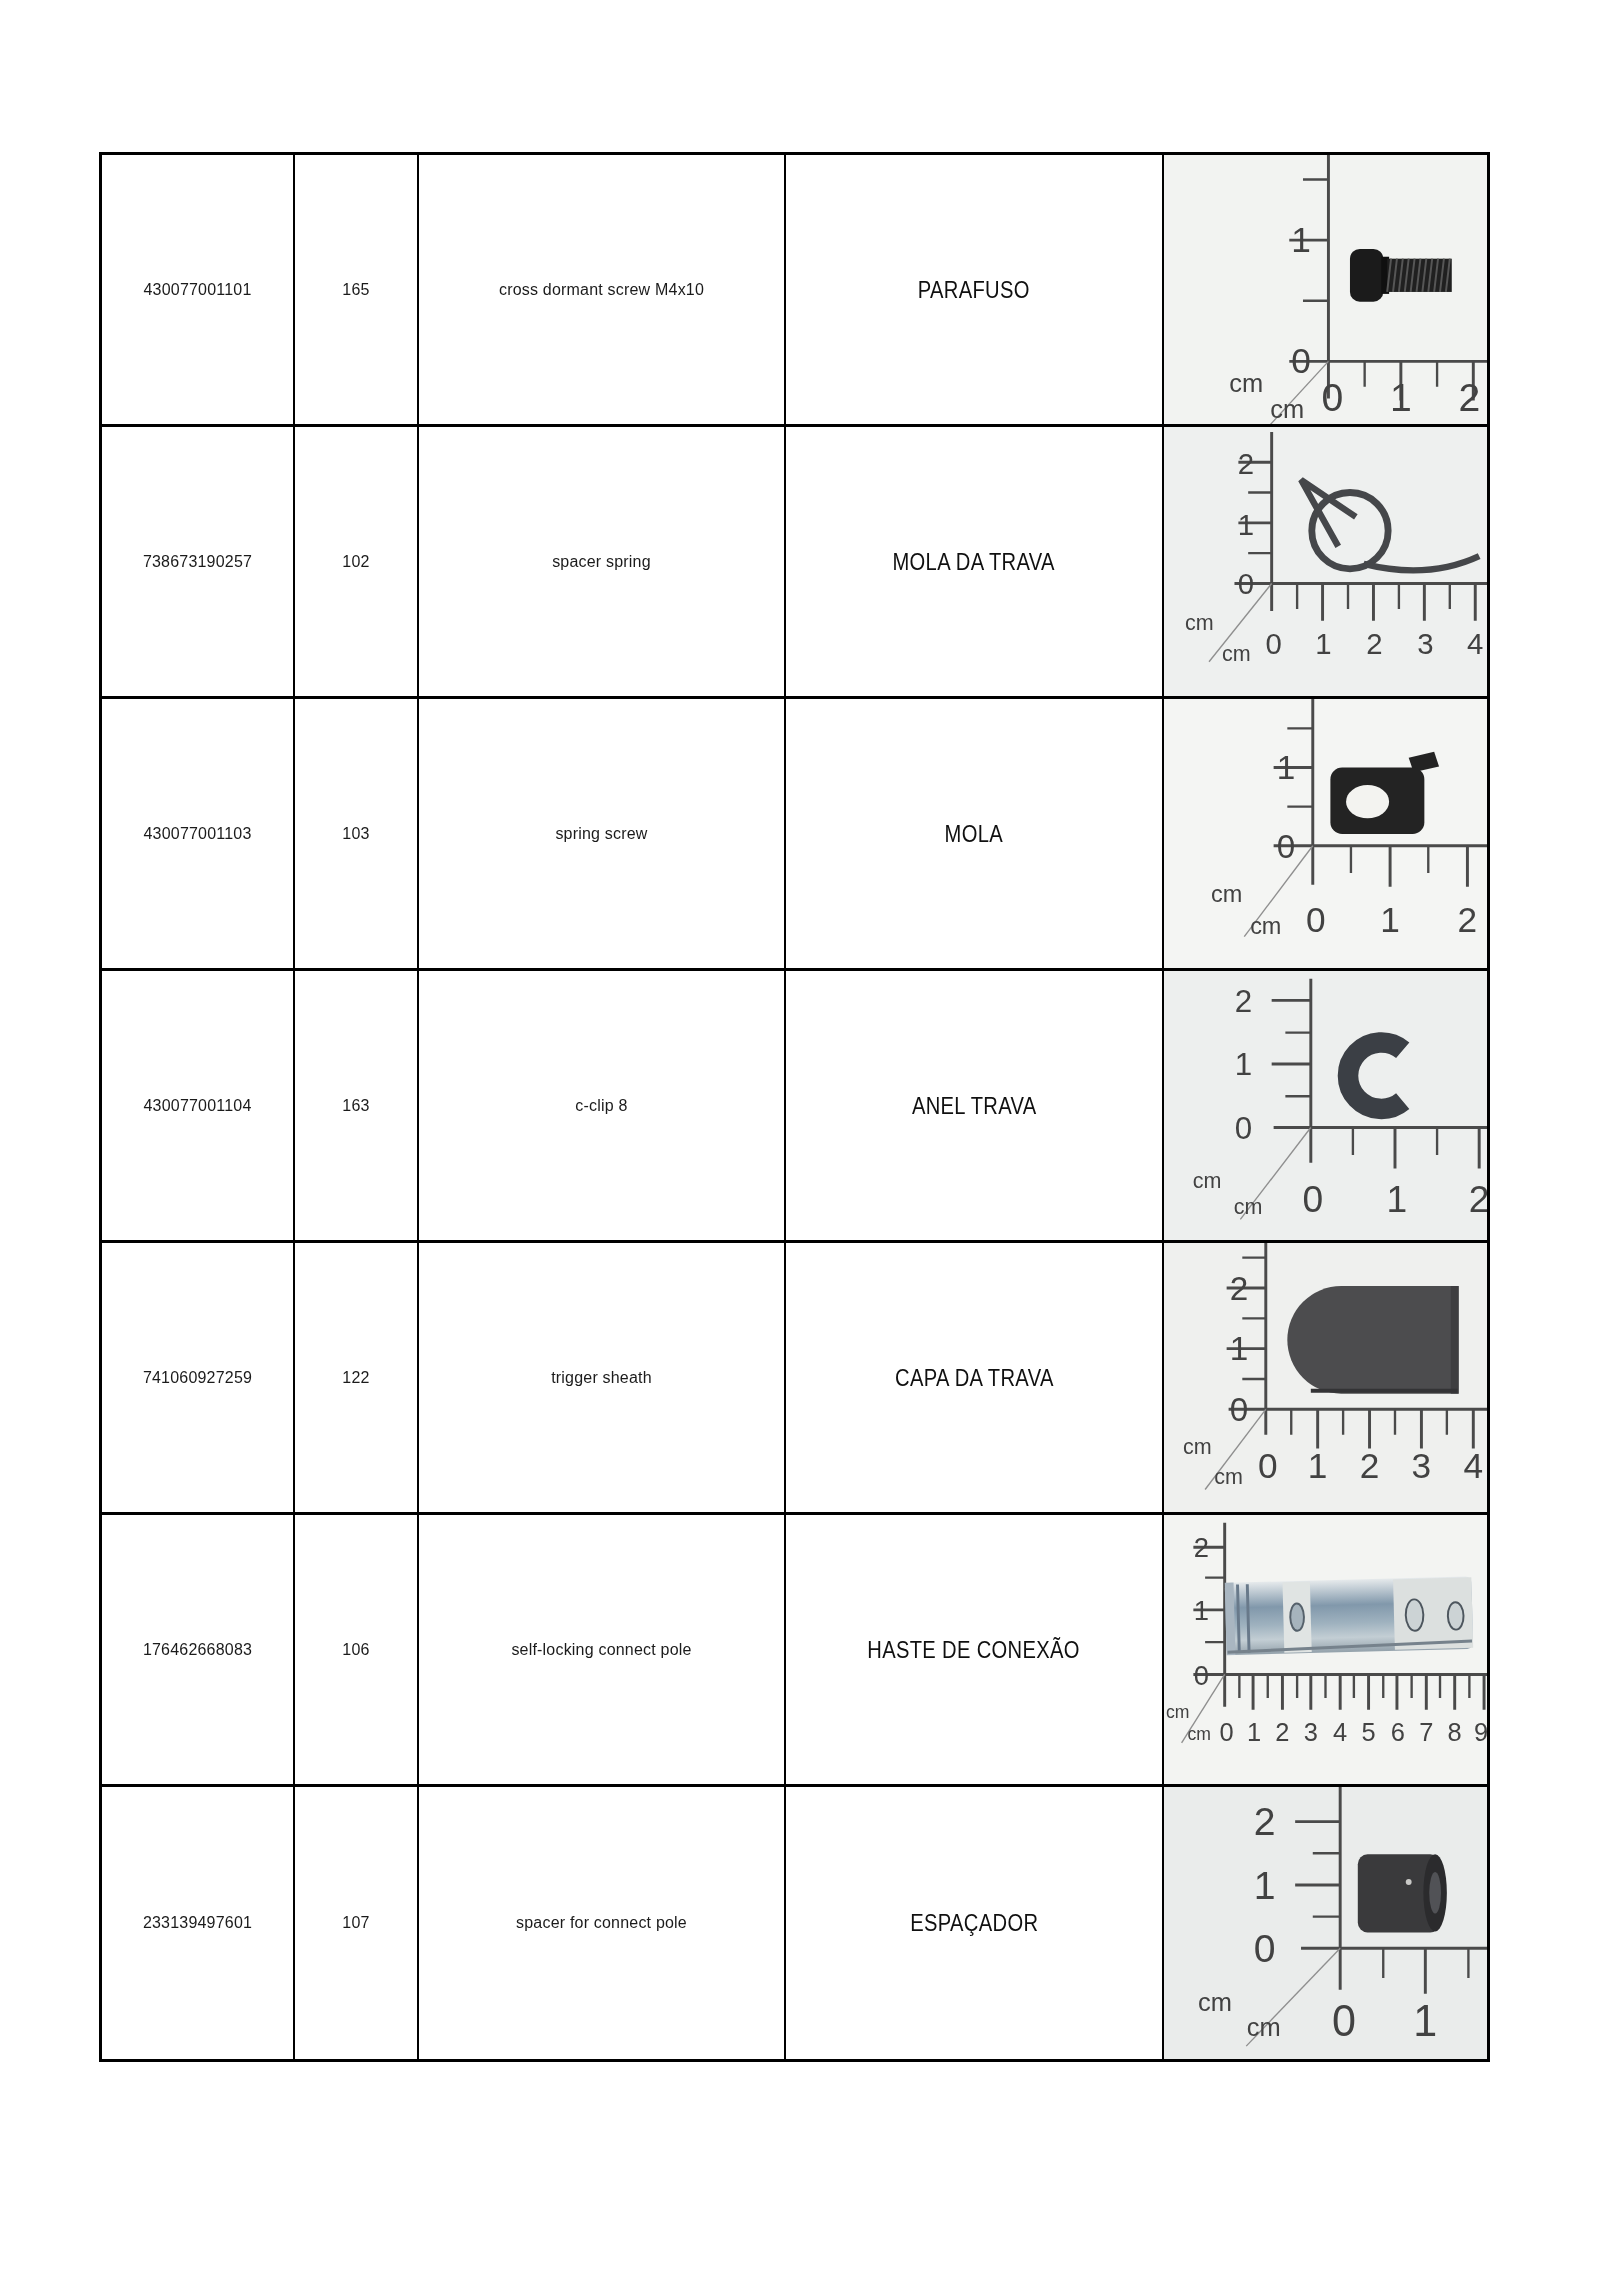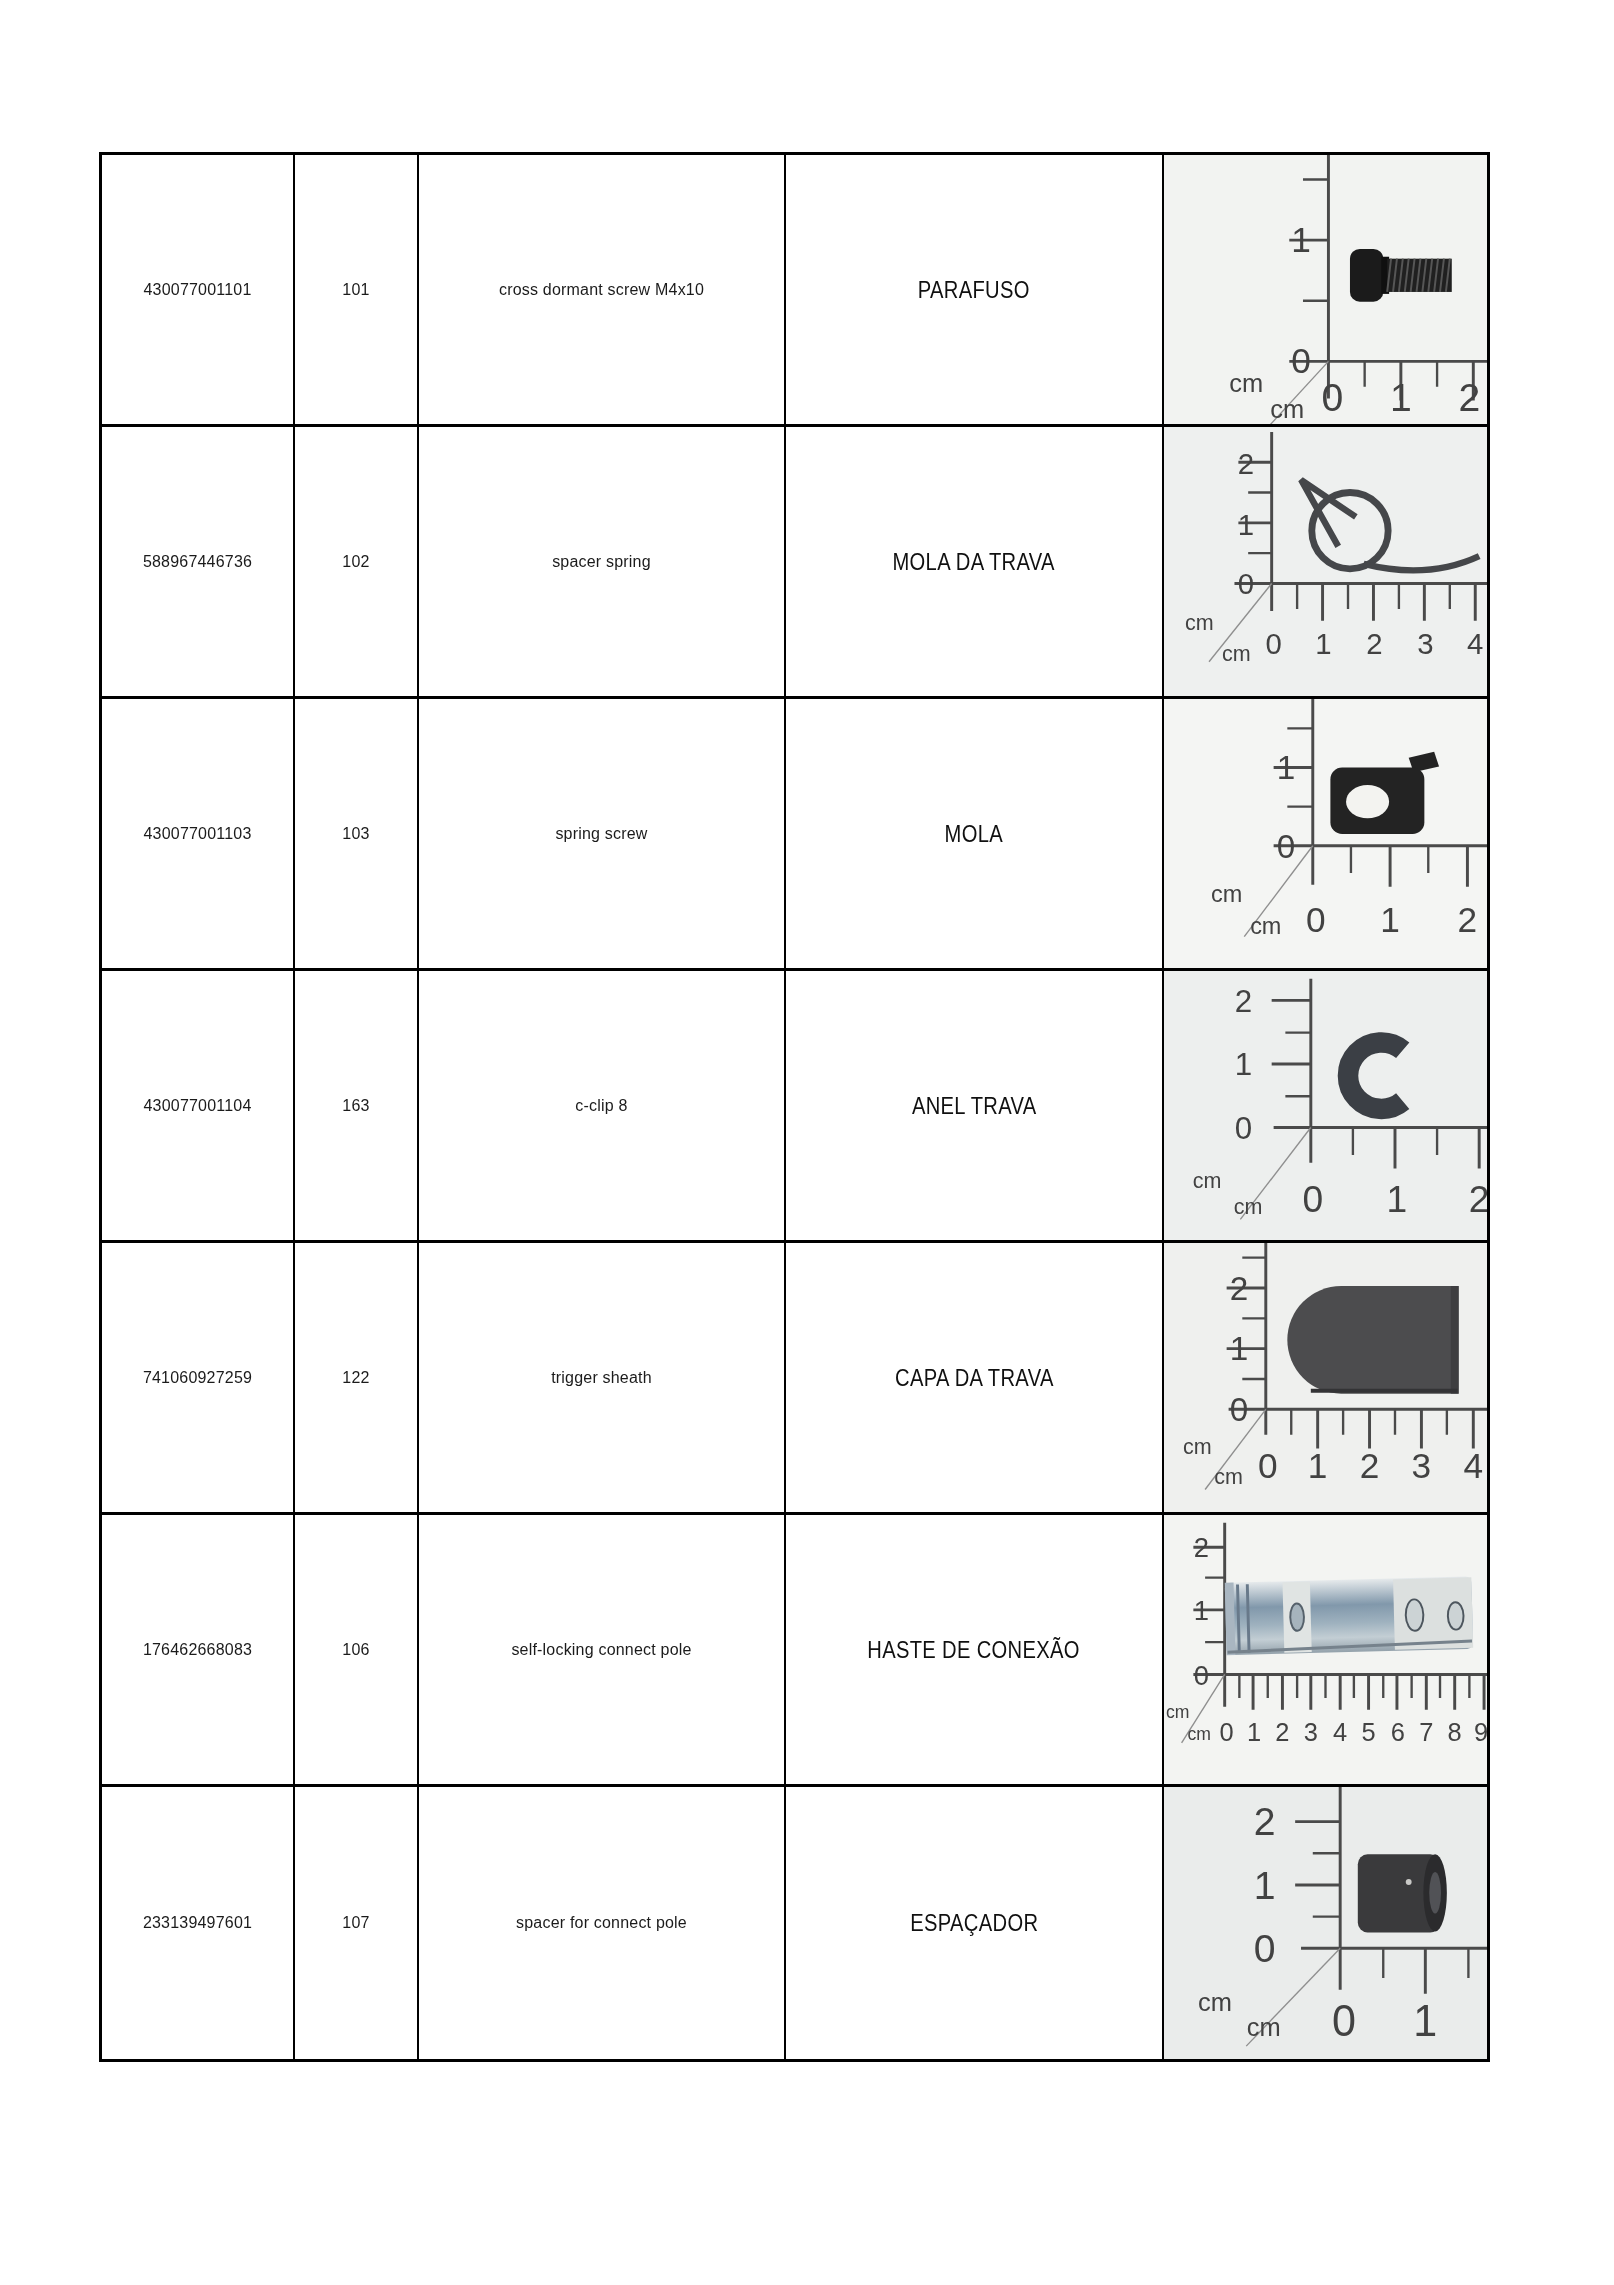--- a/index.html
+++ b/index.html
@@ -22,21 +22,21 @@
 <body>
 
 <div class="page">
   <div class="parts-table">
 
     <div class="trow">
       <div class="cell">
           <span class="num">430077001101</span>
         </div>
       <div class="cell">
-          <span class="idx">101</span>
+          <span class="idx">165</span>
         </div>
       <div class="cell">
           <span class="desc">cross dormant screw M4x10</span>
         </div>
       <div class="cell">
           <span class="pt">PARAFUSO</span>
         </div>
       <div class="cell photo">
         <svg viewBox="0 0 330 275" preserveAspectRatio="none">
           <rect x="0" y="0" width="330" height="275" fill="#f2f3f1"></rect>
@@ -57,21 +57,21 @@
             <rect x="222" y="104" width="8" height="38" fill="#101010"></rect>
             <rect x="228" y="106" width="66" height="34" fill="#202020"></rect>
             <path d="M232 106 L228 140 M238 106 L234 140 M244 106 L240 140 M250 106 L246 140 M256 106 L252 140 M262 106 L258 140 M268 106 L264 140 M274 106 L270 140 M280 106 L276 140 M286 106 L282 140 M292 106 L288 140" stroke="#565656" stroke-width="2" fill="none"></path>
           </g>
         </svg>
       </div>
     </div>
 
     <div class="trow">
       <div class="cell">
-          <span class="num">588967446736</span>
+          <span class="num">738673190257</span>
         </div>
       <div class="cell">
           <span class="idx">102</span>
         </div>
       <div class="cell">
           <span class="desc">spacer spring</span>
         </div>
       <div class="cell">
           <span class="pt">MOLA DA TRAVA</span>
         </div>

